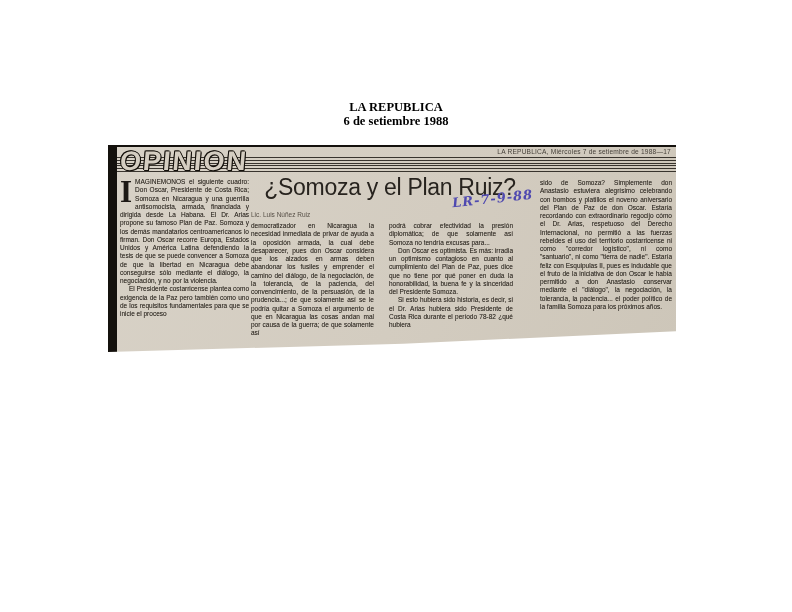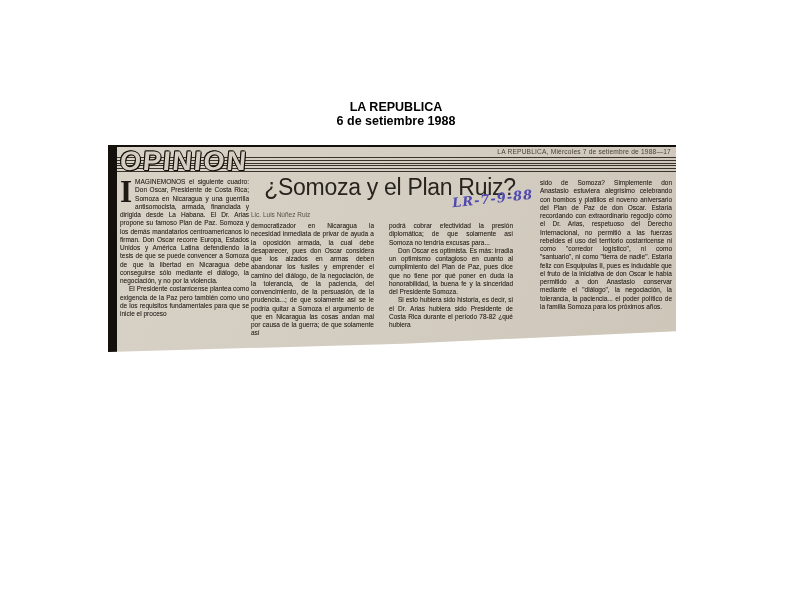--- a/index.html
+++ b/index.html
@@ -3,21 +3,21 @@
 <meta charset="utf-8">
 <style>
   html,body { margin:0; padding:0; }
   body {
     width:792px; height:612px; background:#ffffff; position:relative;
     font-family:"Liberation Sans", sans-serif; overflow:hidden;
   }
   
   .doc-header {
     position:absolute; left:0; top:100px; width:792px; text-align:center;
-    font-family:Liberation Sans, sans-serif; font-weight:bold;
+    font-family:Liberation Serif, serif; font-weight:bold;
     font-size:12.5px; line-height:14px; color:#000;
   }
   
   .clipping {
     position:absolute; left:108px; top:145px; width:568px; height:207px;
     background:linear-gradient(115deg,#d8d2c7 0%, #d3ccc0 55%, #cdc6b9 100%);
     clip-path:polygon(0 0, 100% 0, 100% 90%, 52% 96%, 0 100%);
   }
   .left-bar { position:absolute; left:0; top:0; width:9px; height:100%; background:#14110d; }
   .top-rule { position:absolute; left:0; top:0; width:100%; height:1.5px; background:#14110d; }

